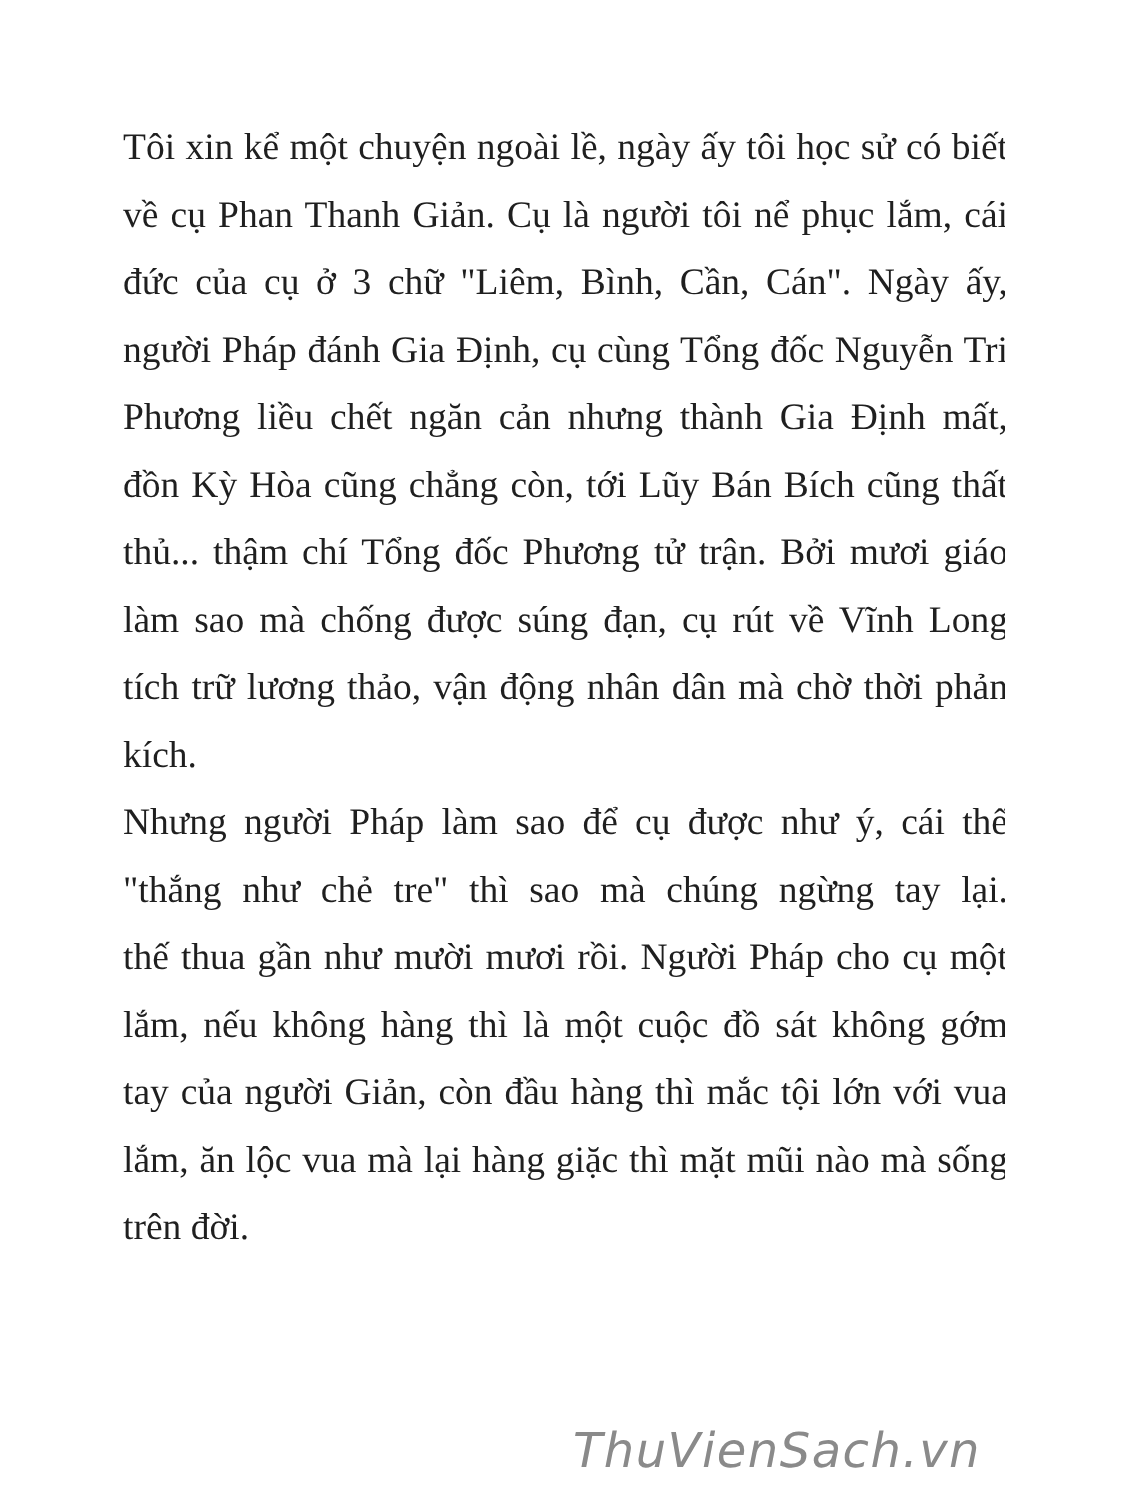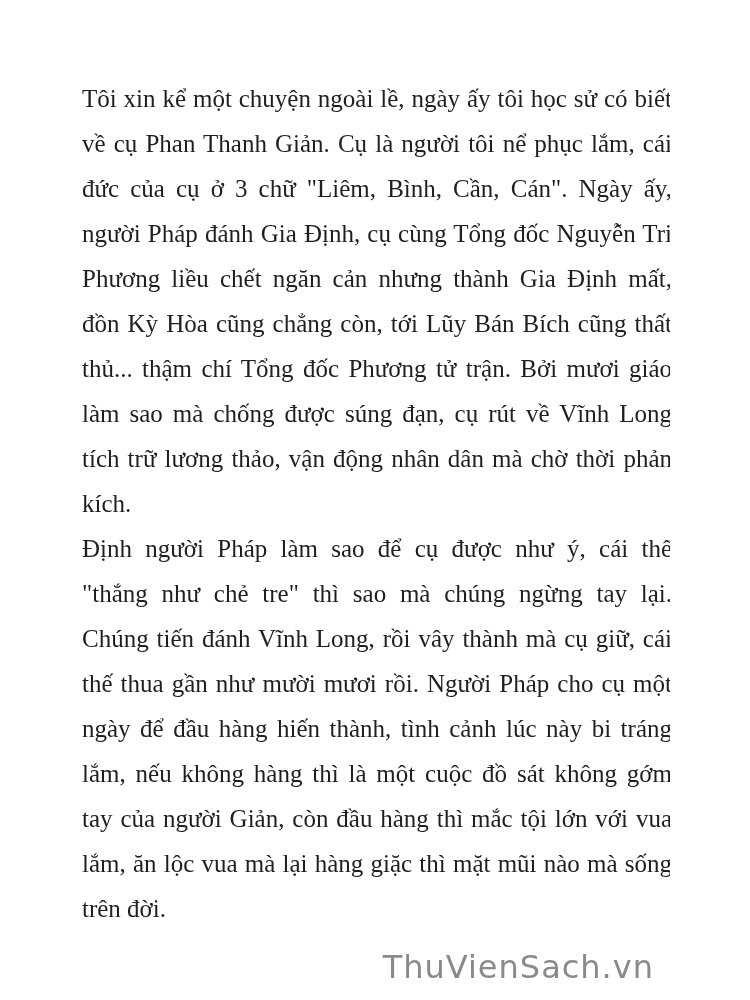--- a/index.html
+++ b/index.html
@@ -57,26 +57,24 @@
       <div class="line">Tôi xin kể một chuyện ngoài lề, ngày ấy tôi học sử có biết</div>
       <div class="line">về cụ Phan Thanh Giản. Cụ là người tôi nể phục lắm, cái</div>
       <div class="line">đức của cụ ở 3 chữ "Liêm, Bình, Cần, Cán". Ngày ấy,</div>
       <div class="line">người Pháp đánh Gia Định, cụ cùng Tổng đốc Nguyễn Tri</div>
       <div class="line">Phương liều chết ngăn cản nhưng thành Gia Định mất,</div>
       <div class="line">đồn Kỳ Hòa cũng chẳng còn, tới Lũy Bán Bích cũng thất</div>
       <div class="line">thủ... thậm chí Tổng đốc Phương tử trận. Bởi mươi giáo</div>
       <div class="line">làm sao mà chống được súng đạn, cụ rút về Vĩnh Long</div>
       <div class="line">tích trữ lương thảo, vận động nhân dân mà chờ thời phản</div>
       <div class="line para-end">kích.</div>
-      <div class="line">Định người Pháp làm sao để cụ được như ý, cái thế</div>
+      <div class="line">Nhưng người Pháp làm sao để cụ được như ý, cái thế</div>
       <div class="line">"thắng như chẻ tre" thì sao mà chúng ngừng tay lại.</div>
-      <div class="line">Chúng tiến đánh Vĩnh Long, rồi vây thành mà cụ giữ, cái</div>
       <div class="line">thế thua gần như mười mươi rồi. Người Pháp cho cụ một</div>
-      <div class="line">ngày để đầu hàng hiến thành, tình cảnh lúc này bi tráng</div>
       <div class="line">lắm, nếu không hàng thì là một cuộc đồ sát không gớm</div>
       <div class="line">tay của người Giản, còn đầu hàng thì mắc tội lớn với vua</div>
       <div class="line">lắm, ăn lộc vua mà lại hàng giặc thì mặt mũi nào mà sống</div>
       <div class="line para-end">trên đời.</div>
     </div>
-  <div class="footer" style="color: rgb(138, 138, 138);">
+  <div class="footer" style="color: rgb(138, 138, 138); font-style: italic;">
     <span>ThuVienSach.vn</span>
   </div>
 </div>
 
 </body></html>

